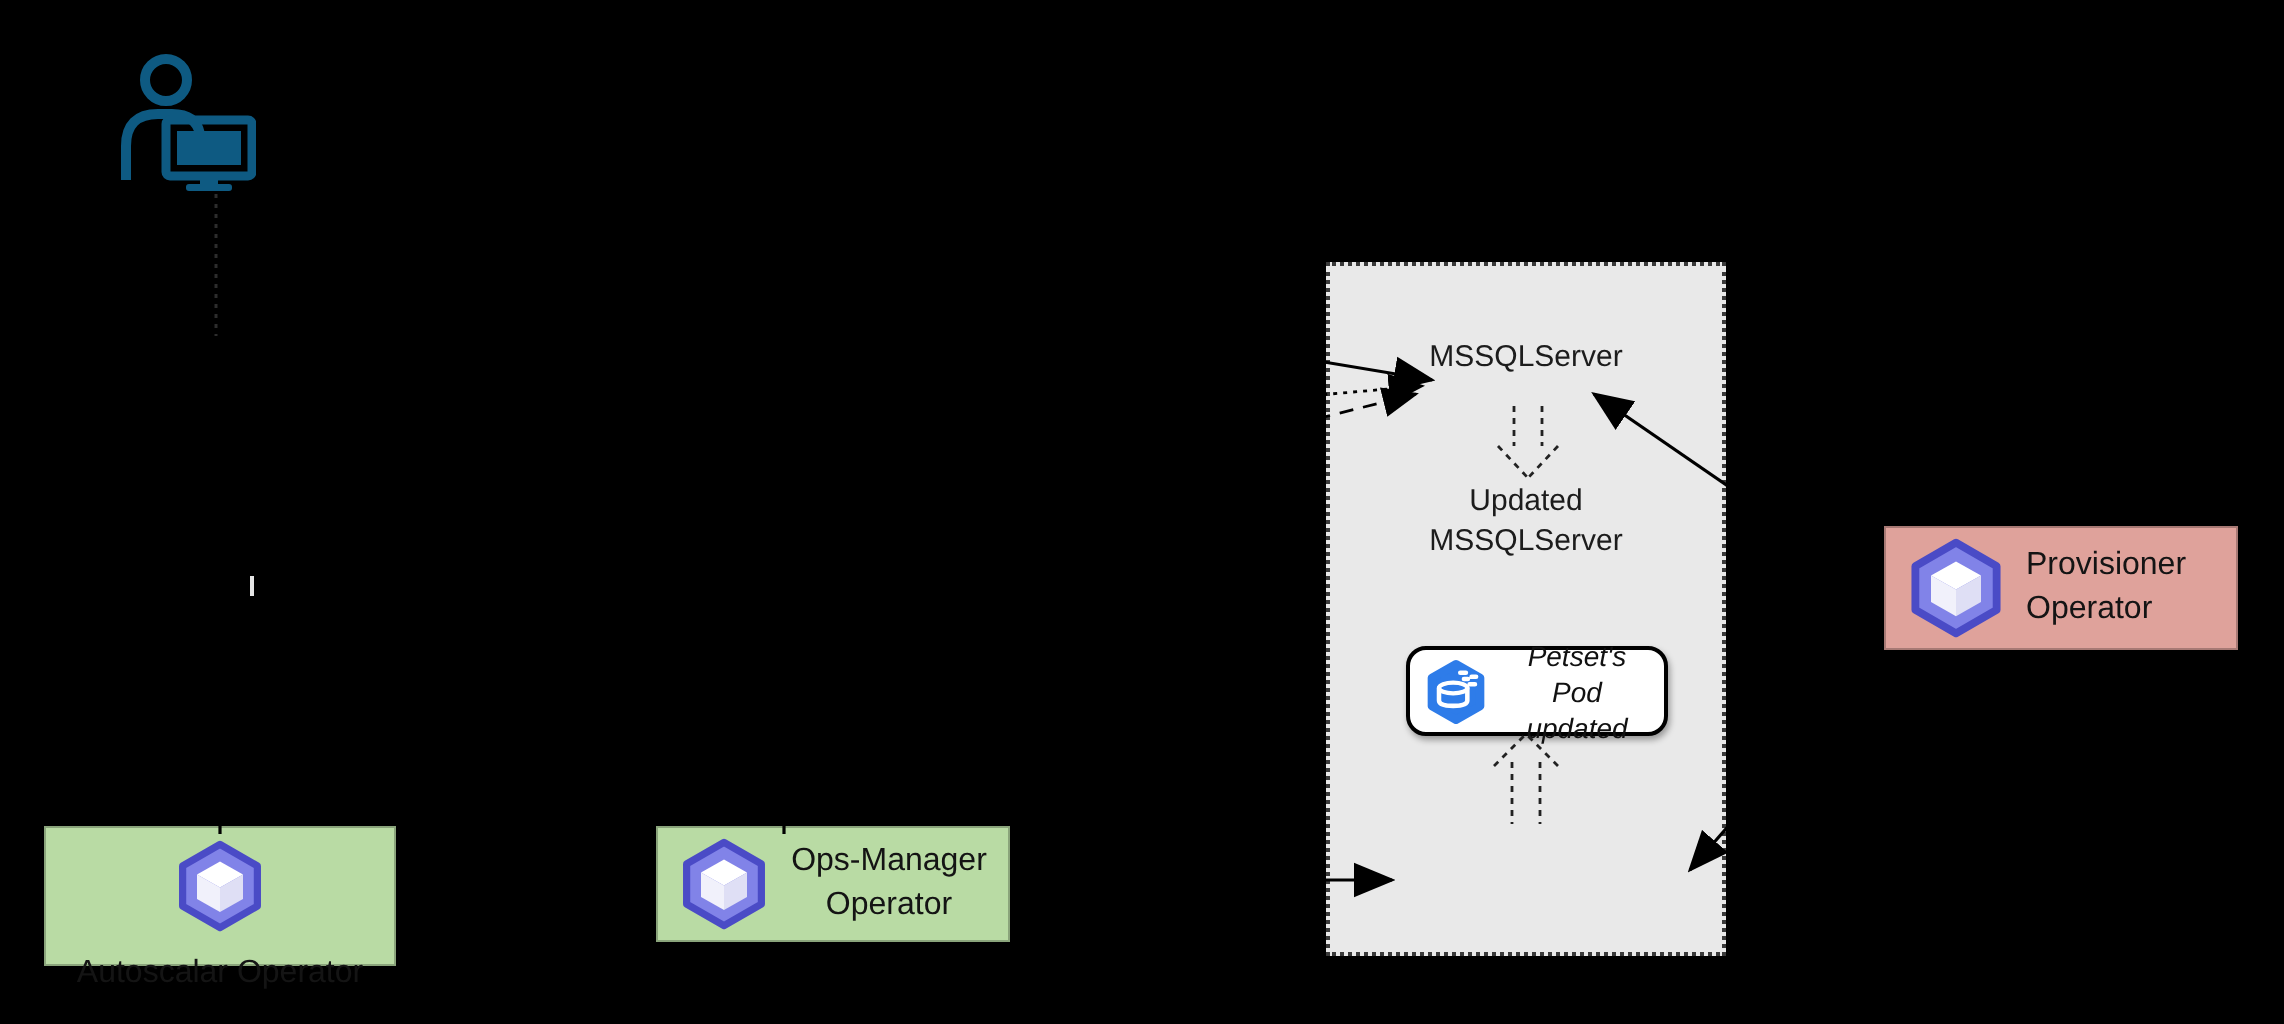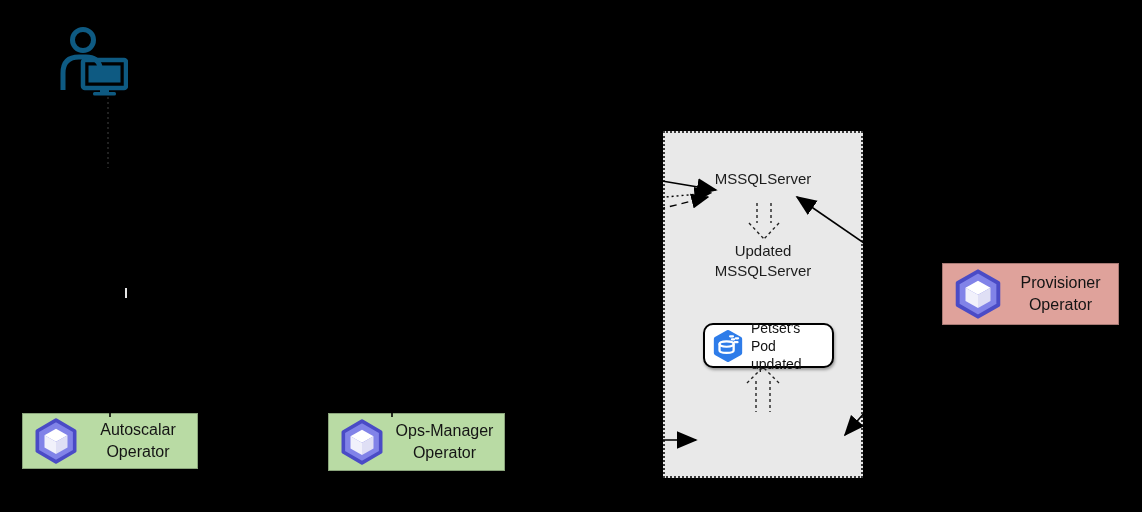--- a/index.html
+++ b/index.html
@@ -10,37 +10,37 @@
   
   .op-box{
     position:absolute;display:flex;align-items:center;gap:10px;
     padding:6px 10px;box-sizing:border-box;
     border:1px solid rgba(0,0,0,.25);
     box-shadow:2px 3px 4px rgba(0,0,0,.55);
   }
   .op-green{background:var(--c-operator-green,#b9dba4);}
   .op-pink{background:var(--c-operator-pink,#dfa29b);}
   .op-label{flex:1;font-size:16px;line-height:22px;text-align:center;color:#141414;}
-  .op-label.left{text-align:center;}
+  .op-label.left{text-align:left;}
   .op-icon{flex:0 0 auto;}
   
   .panel{
     position:absolute;left:663px;top:131px;width:200px;height:347px;
     box-sizing:border-box;background:var(--c-panel-gray,#e9e9e9);
     border:2px dotted #3a3a3a;
   }
   .panel-label{position:absolute;left:0;width:100%;text-align:center;font-size:15px;line-height:20px;color:#1c1c1c;}
   .panel-label .wrapbox{display:inline-block;max-width:120px;text-align:center;}
   
   .pod-box{
     position:absolute;display:flex;align-items:center;gap:6px;
     box-sizing:border-box;background:#fff;border:2px solid #000;border-radius:10px;
     padding:4px 6px;box-shadow:1px 2px 3px rgba(0,0,0,.35);
   }
-  .pod-box .pb-label{flex:1;font-size:14px;line-height:18px;text-align:left;color:#111;}
+  .pod-box .pb-label{flex:1;font-size:14px;line-height:18px;text-align:center;color:#111;font-style:italic;}
   .pod-cluster{position:relative;width:52px;height:46px;flex:0 0 auto;}
   .pod-cluster svg{position:absolute;}
   
   .overlay{position:absolute;left:0;top:0;z-index:20;pointer-events:none;}
   .person{position:absolute;left:58px;top:26px;z-index:3;}
   .white-tick{position:absolute;left:125px;top:288px;width:2px;height:10px;background:#e6e6e6;z-index:3;}
   
   .hex-outer{fill:var(--c-icon-indigo,#8183e8);stroke:var(--c-icon-indigo-dark,#4a4bc6);stroke-width:5;stroke-linejoin:round;}
   .cube-top{fill:#ffffff;} .cube-left{fill:#f1f1fb;} .cube-right{fill:#dfdff5;}
   .podhex{fill:var(--c-pod-blue,#2e7ce9);stroke:var(--c-pod-blue,#2e7ce9);stroke-width:3;stroke-linejoin:round;}
@@ -77,21 +77,21 @@
         <path class="podhex" d="M12,2.2 L20.5,7 L20.5,17 L12,21.8 L3.5,17 L3.5,7 Z"></path>
         <ellipse cx="11" cy="10.6" rx="5" ry="1.9" fill="none" stroke="#fff" stroke-width="1.5"></ellipse>
         <path class="podline" d="M6,10.6 L6,15 Q6,16.9 11,16.9 Q16,16.9 16,15 L16,10.6"></path>
         <path class="podline" d="M13.5,5.2 h2.6 M17.5,6.6 h1.6 M16.8,9.3 h1.9 M14.8,7.4 h1.4" stroke-dasharray="2 1.6"></path>
       </svg>
       <div class="pb-label">Petset's Pod updated</div>
     </div>
 
   </div>
 
-  <div class="op-box op-green" style="left:22px;top:413px;width:176px;height:56px;">
+  <div class="op-box op-green" style="left:22px;top:413px;width:176px;height:70px;flex-direction:column;">
     <svg class="op-icon" width="46" height="46" viewBox="0 0 64 64">
       <path class="hex-outer" d="M32,3 L58,18 L58,46 L32,61 L6,46 L6,18 Z"></path>
       <polygon class="cube-top" points="32,15 48,24 32,33 16,24"></polygon>
       <polygon class="cube-left" points="16,24 32,33 32,50 16,41"></polygon>
       <polygon class="cube-right" points="32,33 48,24 48,41 32,50"></polygon>
     </svg>
     <div class="op-label">Autoscalar Operator</div>
   </div>
 
   <div class="op-box op-green" style="left:290px;top:413px;width:177px;height:58px;margin-left:38px;">

